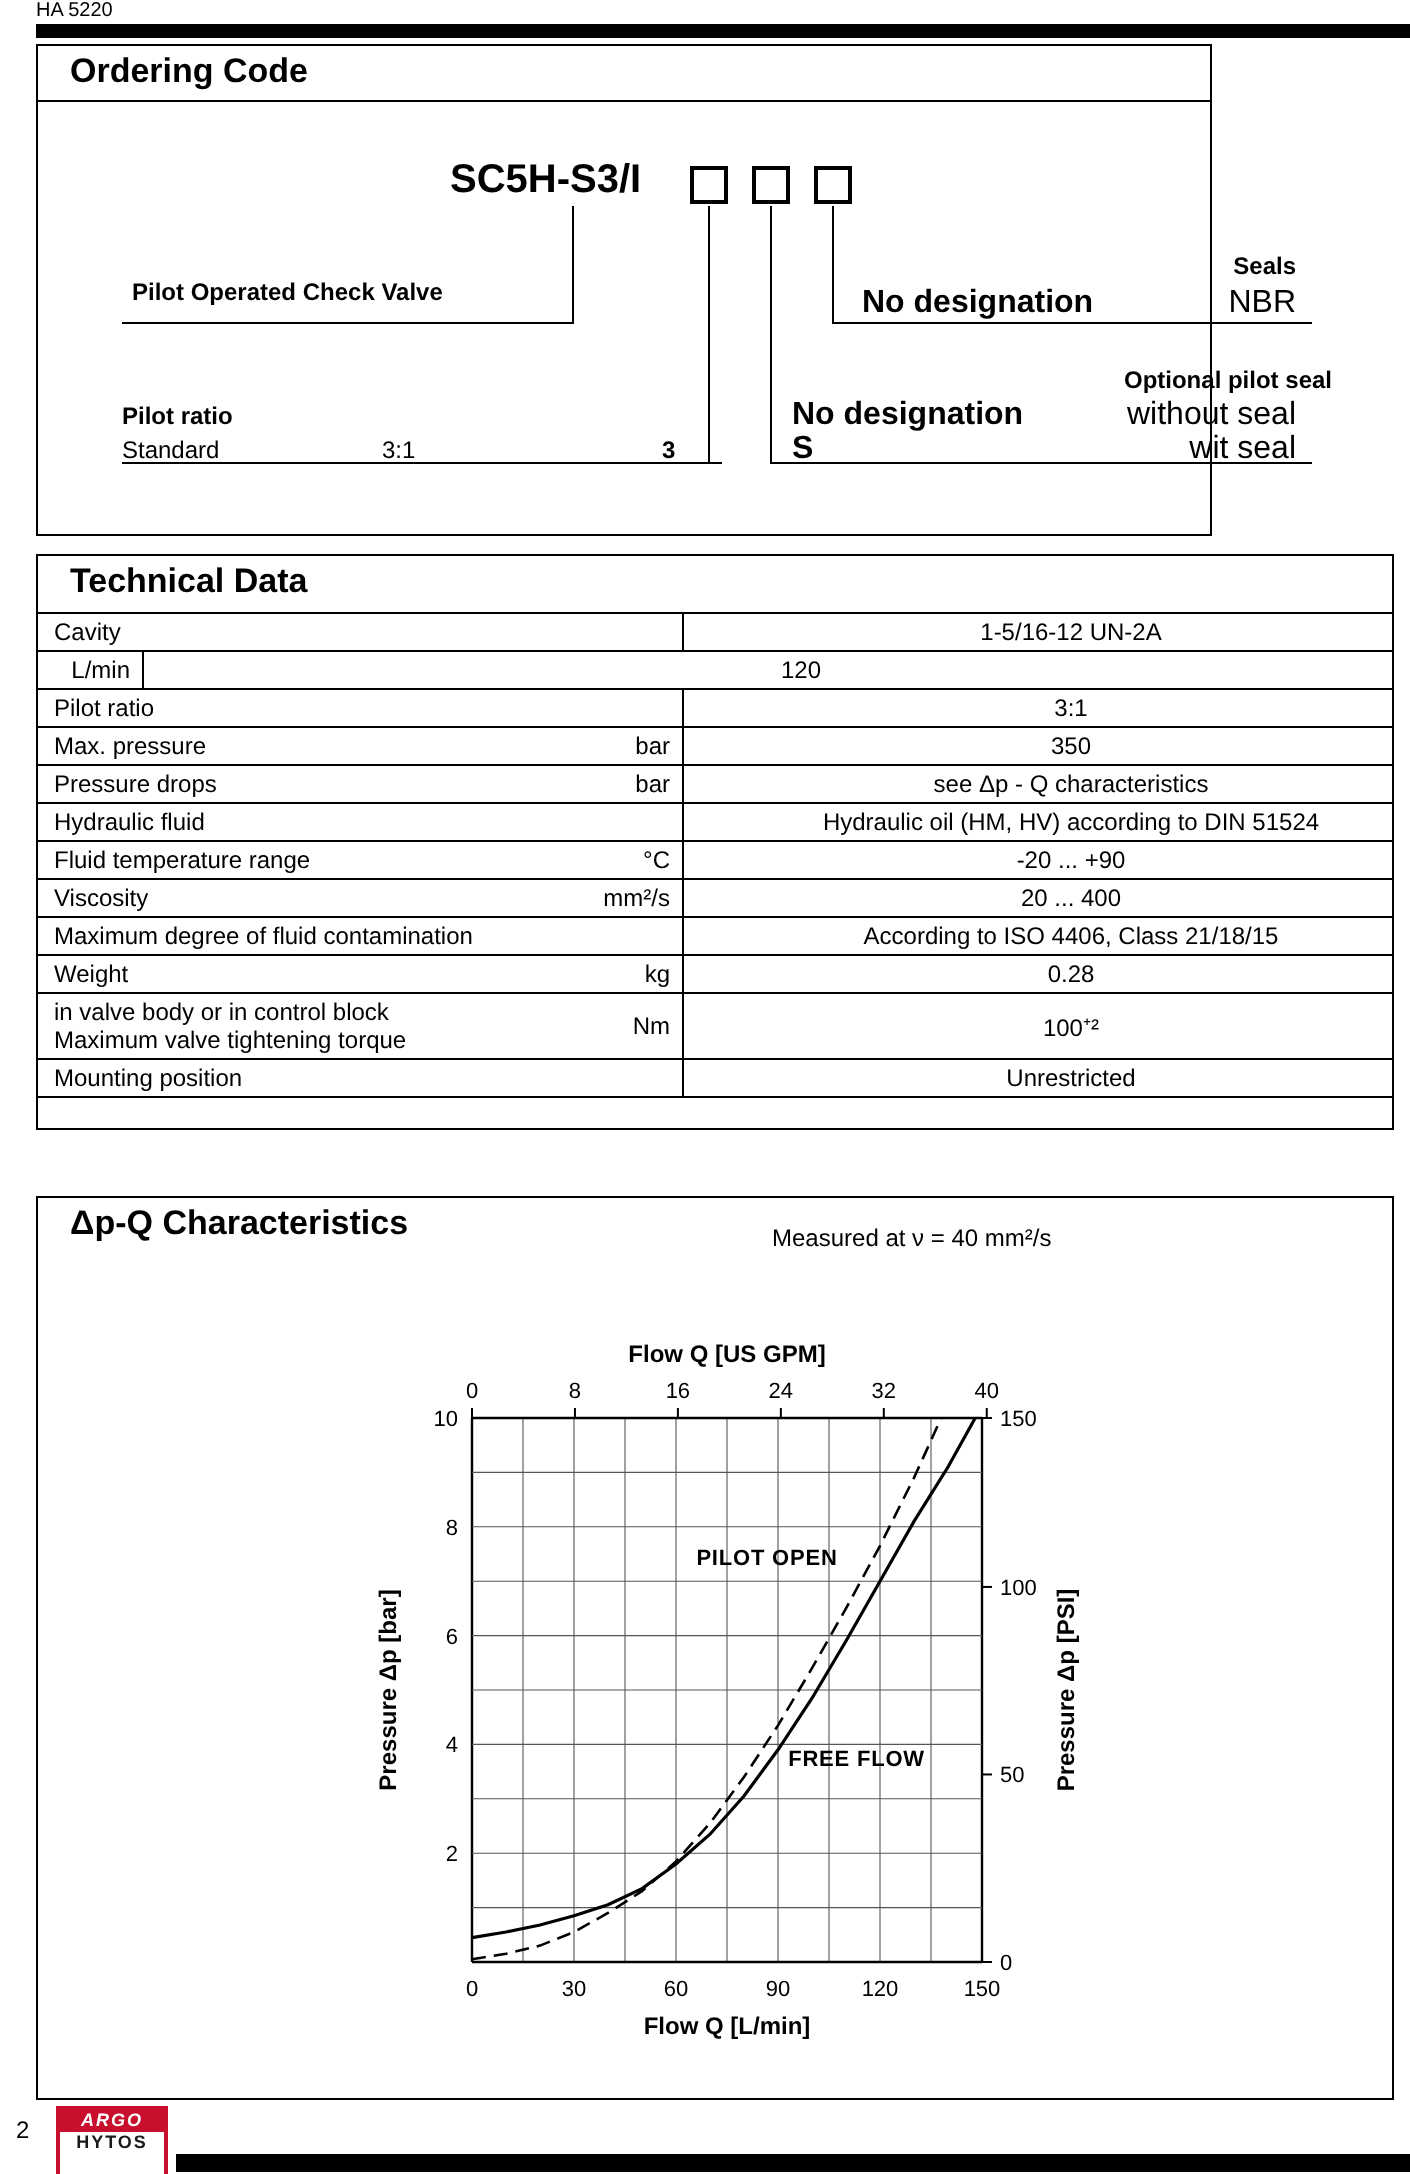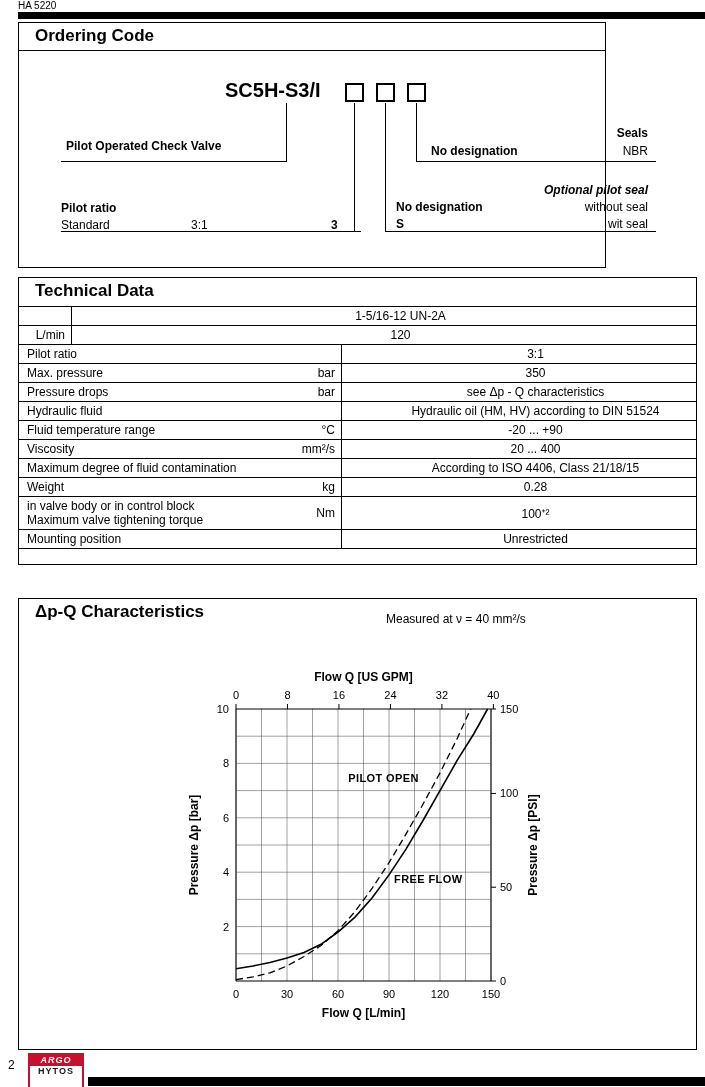--- a/index.html
+++ b/index.html
@@ -11,21 +11,21 @@
   .sec-title{position:absolute;left:16px;top:3px;font-size:17px;font-weight:bold;}
   .head-rule{position:absolute;left:0;right:0;top:27px;height:1px;background:#000;}
   .hline{position:absolute;height:1px;background:#000;}
   .vline{position:absolute;width:1px;background:#000;}
   .t12{font-size:12px;}
   .b{font-weight:bold;}
   .doc-number{position:absolute;left:18px;top:0;font-size:10px;}
   .top-bar{position:absolute;left:18px;top:12px;width:687px;height:7px;background:#000;}
   .code-text{position:absolute;left:206px;top:56px;font-size:20px;font-weight:bold;}
   .code-box{position:absolute;top:60px;width:19px;height:19px;border:2px solid #000;}
-  .ocrow{position:absolute;display:flex;justify-content:space-between;font-size:12px;line-height:15px;}
+  .ocrow{position:absolute;display:flex;justify-content:space-between;font-size:16px;line-height:15px;}
   .rt{text-align:right;}
   
   .ttable{position:absolute;left:0;right:0;top:28px;border-top:1px solid #000;}
   .trow{display:flex;align-items:center;border-bottom:1px solid #000;min-height:19px;font-size:12px;}
   .trow.tall{min-height:33px;}
   .tcell.label{flex:0 0 270px;padding-left:8px;line-height:14px;}
   .tcell.unit{flex:0 0 52px;text-align:right;padding-right:6px;}
   .tcell.value{flex:1;border-left:1px solid #000;align-self:stretch;display:flex;
                align-items:center;justify-content:center;text-align:center;padding-left:33px;}
   
@@ -68,21 +68,21 @@
     <div class="abs t12 b" style="left:47px;top:116px;">Pilot Operated Check Valve</div>
     <div class="hline" style="left:42px;top:138px;width:226px;"></div>
 
     <div class="abs t12 b rt" style="left:400px;top:103px;width:237px;padding-right:8px;">Seals</div>
     <div class="ocrow" style="left:412px;top:121px;width:225px;padding-right:8px;">
       <span class="b">No designation</span>
       <span>NBR</span>
     </div>
     <div class="hline" style="left:397px;top:138px;width:240px;"></div>
 
-    <div class="abs t12 b rt" style="left:377px;top:160px;width:260px;padding-right:8px;font-style:italic;">Optional pilot seal</div>
+    <div class="abs t12 b rt" style="left:395px;top:160px;width:260px;padding-right:8px;">Optional pilot seal</div>
     <div class="ocrow" style="left:377px;top:177px;width:260px;padding-right:8px;">
       <span class="b">No designation</span>
       <span>without seal</span>
     </div>
     <div class="ocrow" style="left:377px;top:194px;width:260px;padding-right:8px;">
       <span class="b">S</span>
       <span>wit seal</span>
     </div>
     <div class="hline" style="left:366px;top:208px;width:271px;"></div>
 
@@ -92,20 +92,23 @@
       <span class="abs" style="left:130px;">3:1</span>
       <span class="abs b" style="left:270px;">3</span>
     </div>
     <div class="hline" style="left:42px;top:208px;width:300px;"></div>
   </div>
 
   <div class="box" style="left:18px;top:277px;width:679px;height:288px;">
     <div class="sec-title">Technical Data</div>
     <div class="ttable">
       <div class="trow">
+        <div class="tcell label">
+            <div>Cavity</div>
+          </div>
         <div class="tcell unit"></div>
         <div class="tcell value">1-5/16-12 UN-2A</div>
       </div>
       <div class="trow">
         <div class="tcell unit">L/min</div>
         <div class="tcell value">120</div>
       </div>
       <div class="trow">
         <div class="tcell label">
             <div>Pilot ratio</div>

